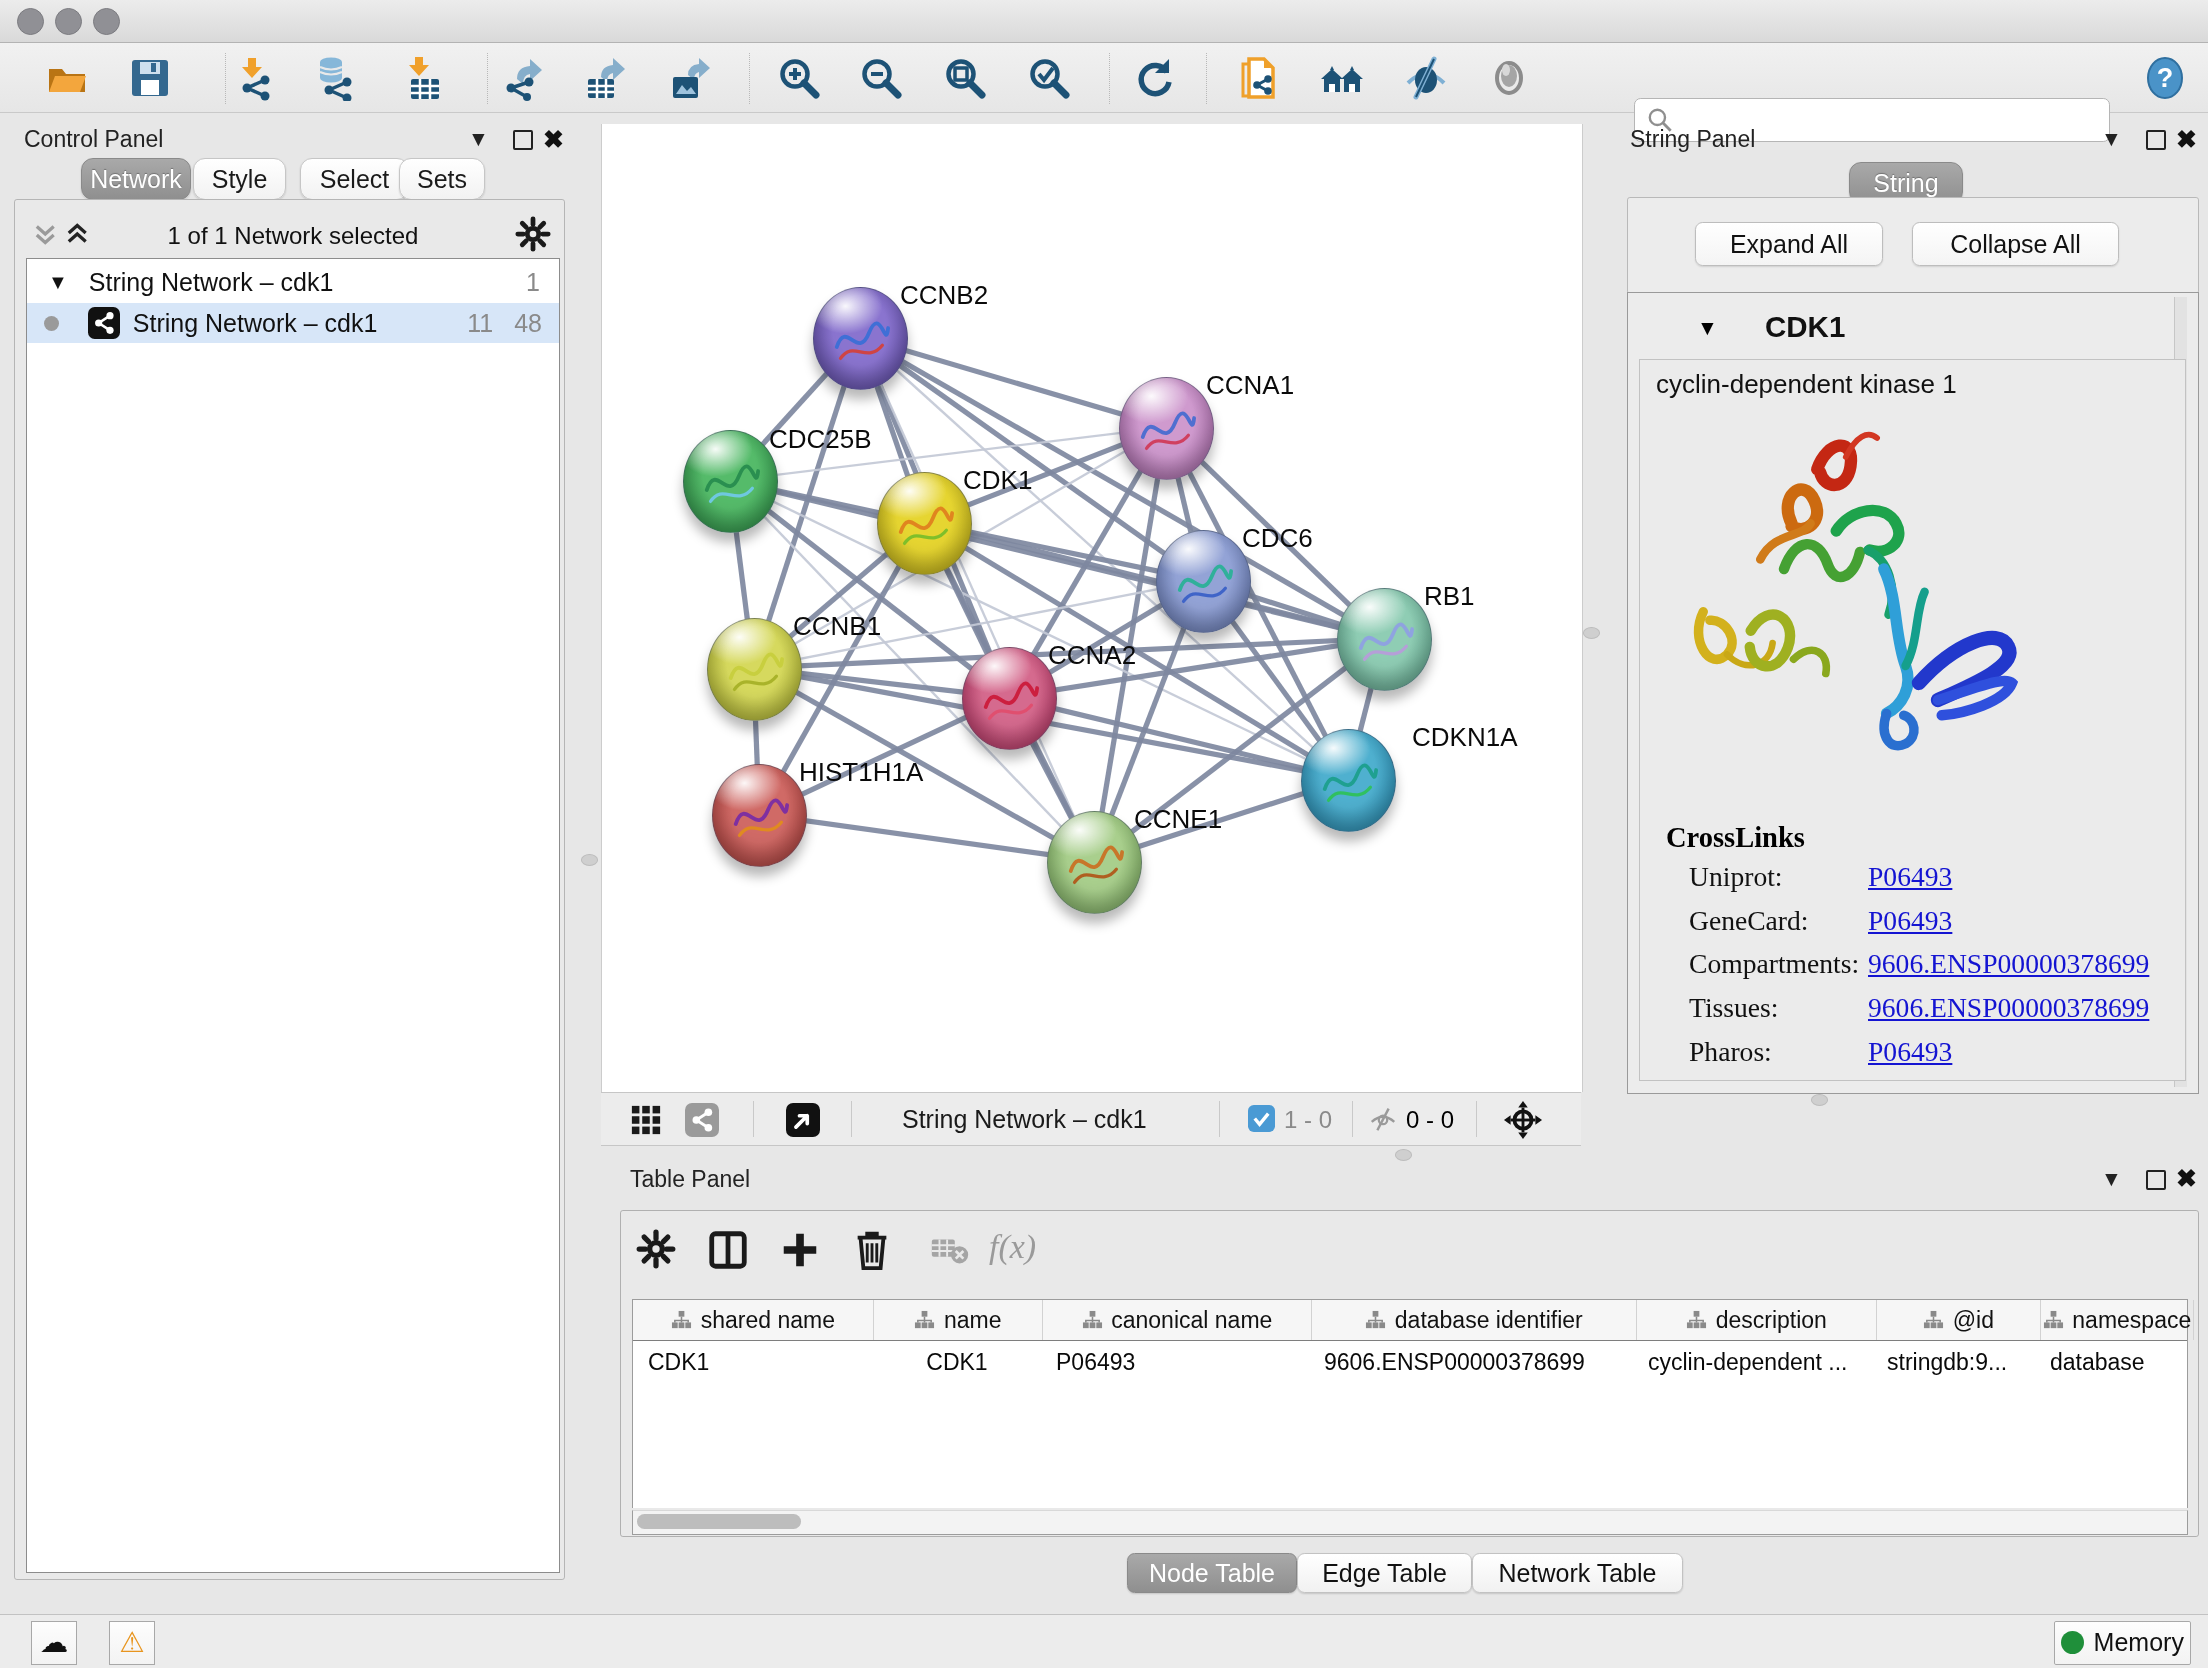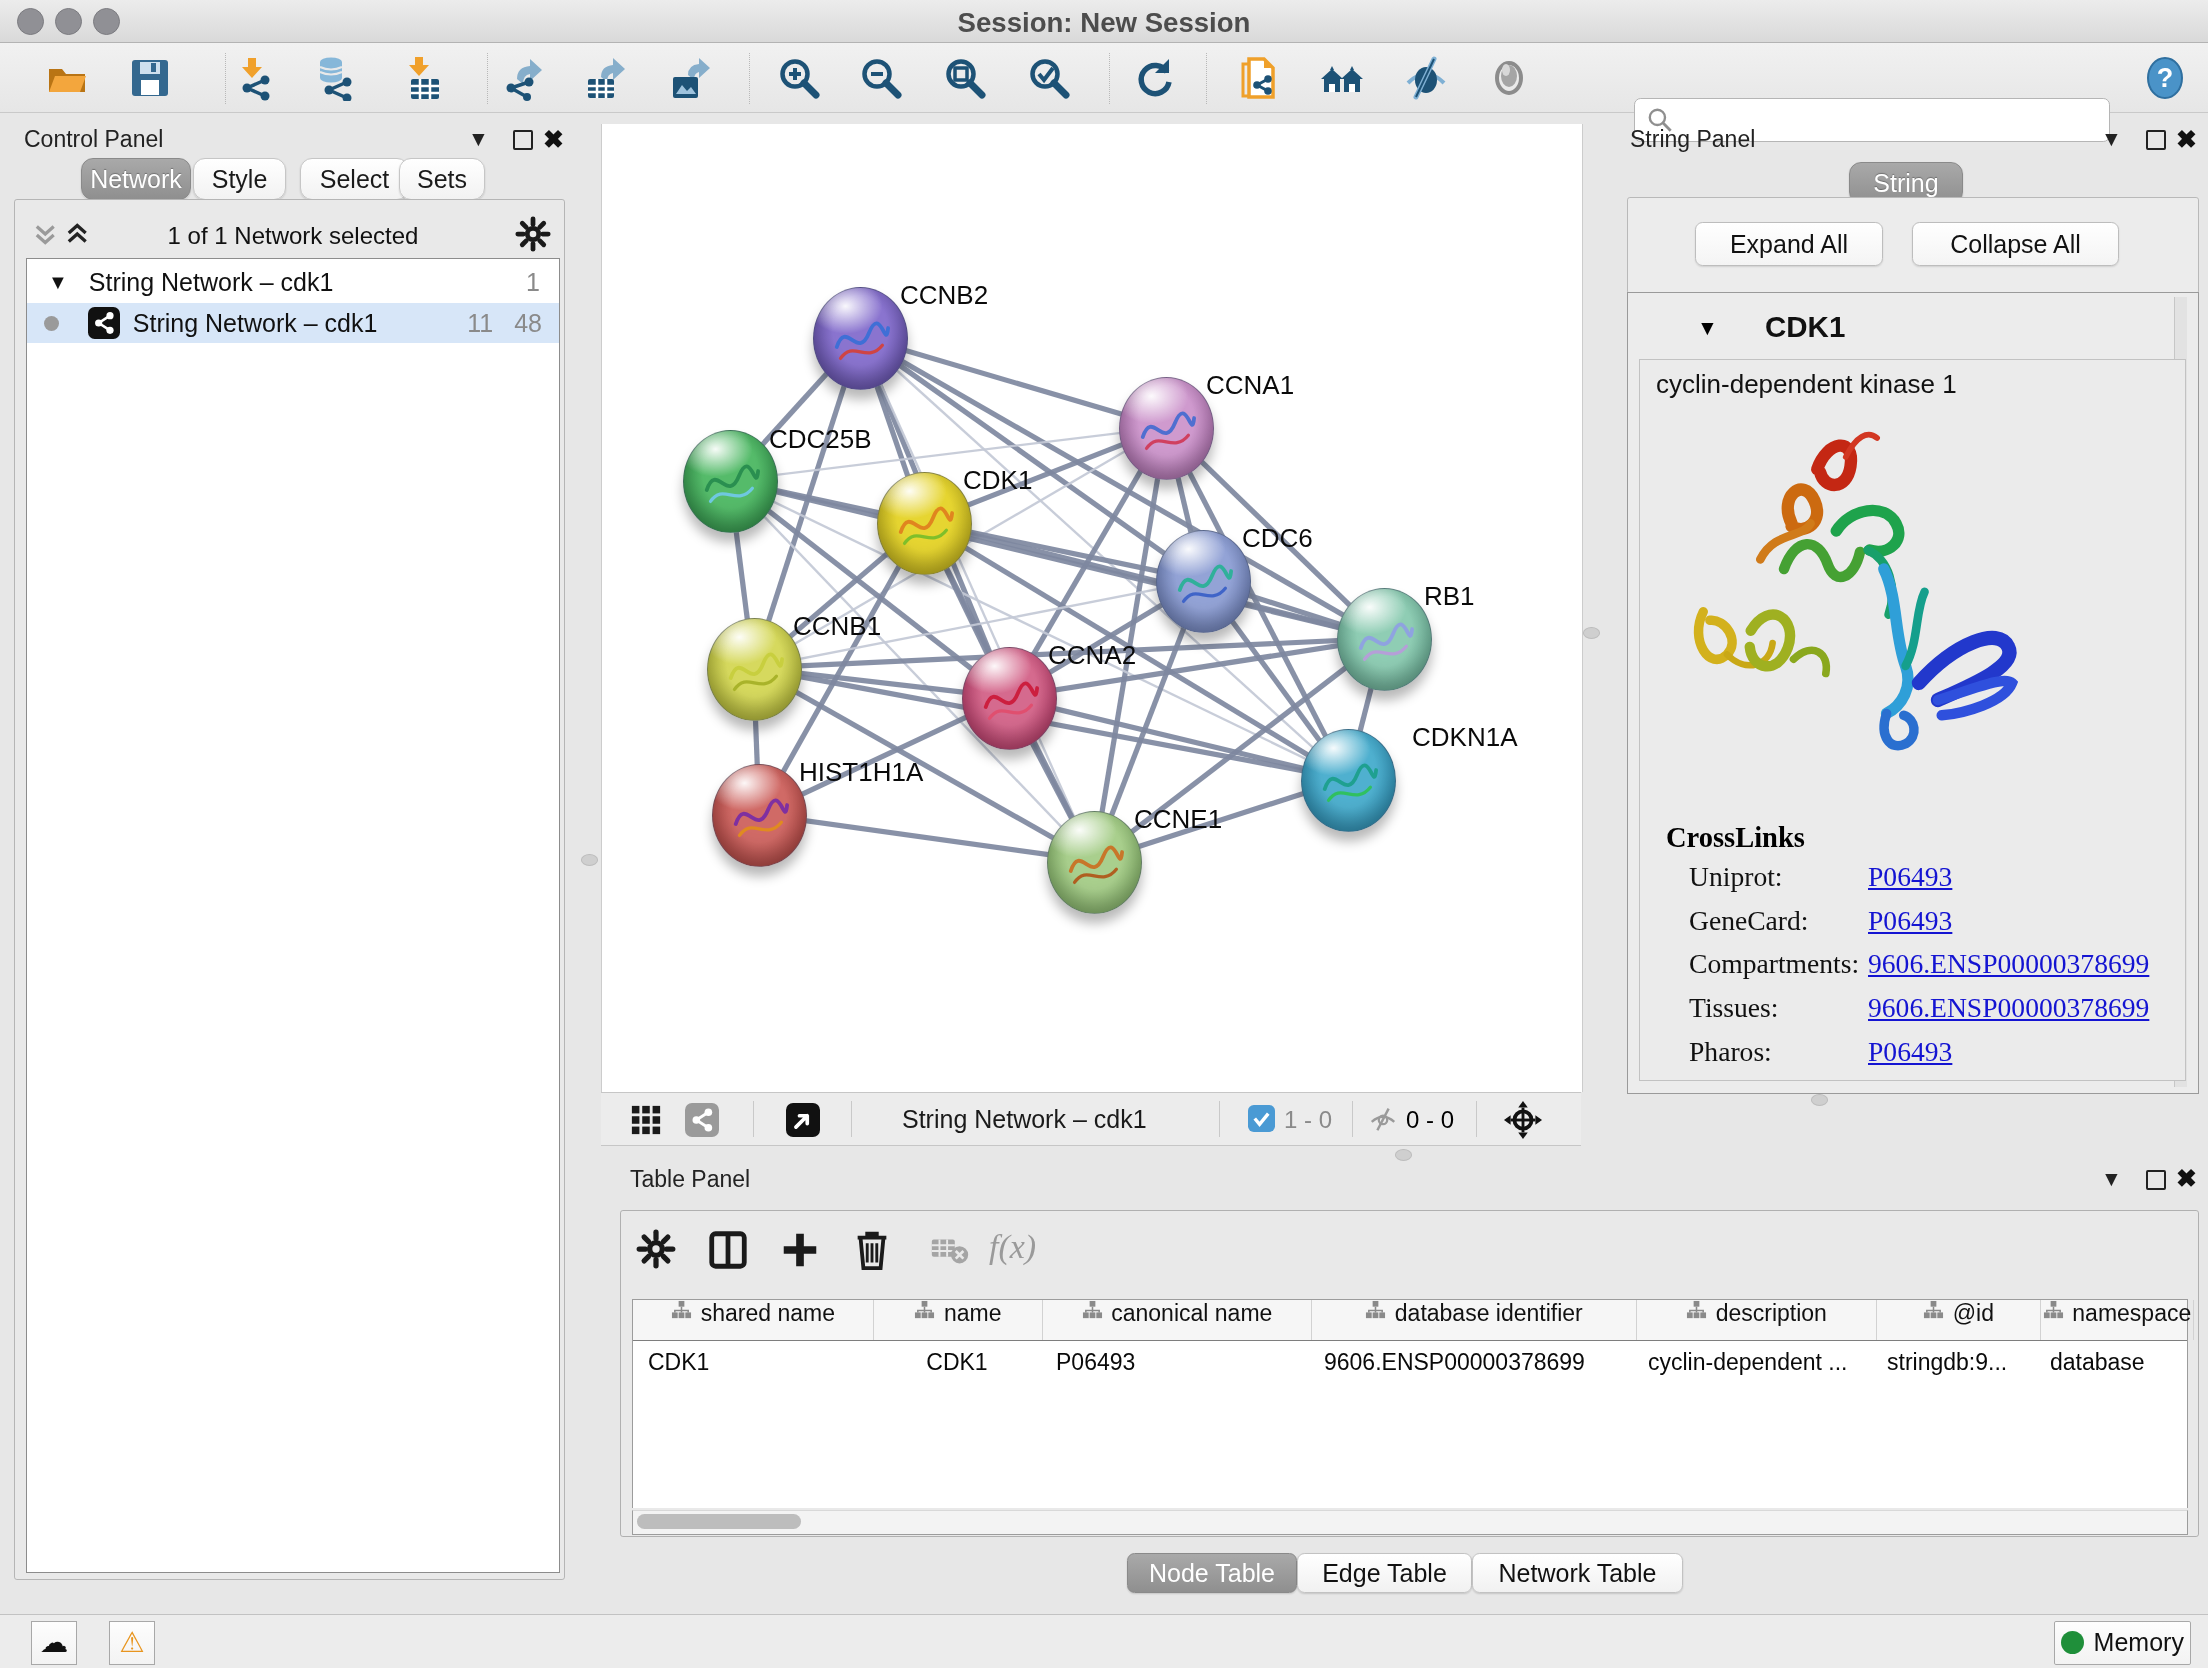--- a/index.html
+++ b/index.html
@@ -50,21 +50,21 @@
   .rbox2{left:1627px;top:292px;width:570px;height:800px;background:#ececec;border:1px solid #9a9a9a;}
   .rinner{left:1639px;top:359px;width:545px;height:720px;background:#ebebeb;border:1px solid #c2c2c2;}
   .xl-row{position:absolute;font-family:"Liberation Serif","DejaVu Serif",serif;font-size:27.6px;color:#111;}
   .xl-link{color:#1414d2;text-decoration:underline;font-family:"Liberation Serif","DejaVu Serif",serif;font-size:27.6px;}
   .rscroll{left:2174px;top:297px;width:12.4px;height:790px;background:#e2e2e2;border-left:1px solid #c6c6c6;}
   
   .tpbox{left:620px;top:1210px;width:1577px;height:325px;background:#e9e9e9;border:1px solid #b0b0b0;border-radius:2.9px;}
   .tpicon{top:1228px;width:48px;height:48px;}
   .ntable{left:632px;top:1299px;width:1554px;height:208px;background:#fff;border:1px solid #9c9c9c;border-bottom:none;}
   .thead{display:flex;height:40px;background:#f6f6f6;border-bottom:1.9px solid #7e7e7e;}
-  .th{display:flex;align-items:flex-start;justify-content:center;font-size:23px;color:#111;border-right:1px solid #d2d2d2;overflow:hidden;white-space:nowrap;}
+  .th{display:flex;align-items:center;justify-content:center;font-size:23px;color:#111;border-right:1px solid #d2d2d2;overflow:hidden;white-space:nowrap;}
   .th svg{margin-right:8.6px;flex:none;}
   .trdata{display:flex;height:42px;}
   .td{font-size:23px;color:#0a0a0a;display:flex;align-items:center;overflow:hidden;white-space:nowrap;padding-left:15px;box-sizing:border-box;}
   .hscroll{left:632px;top:1510px;width:1554px;height:23px;background:#f3f3f3;border:1px solid #9c9c9c;border-top:1px solid #d8d8d8;}
   .hthumb{left:3.8px;top:2.9px;width:164px;height:15px;border-radius:7.6px;background:#bdbdbd;}
   .btab{height:38px;border:1px solid #c2c2c2;background:linear-gradient(#ffffff,#f1f1f1);color:#111;border-radius:7.6px;
     font-size:25px;display:flex;align-items:center;justify-content:center;box-shadow:0 1px 1.9px rgba(0,0,0,.15);}
   .btab.active{background:linear-gradient(#a9a9a9,#8f8f8f);color:#fff;border-color:#8a8a8a;}
   
   .statusbar{left:0;top:1614px;width:2208px;height:54px;background:#ececec;border-top:1px solid #c2c2c2;}
@@ -73,21 +73,20 @@
   .memdot{width:23px;height:23px;border-radius:50%;background:#1f8f3a;margin-right:9.5px;}
   .fx{font-family:"Liberation Serif","DejaVu Serif",serif;font-style:italic;color:#9a9a9a;font-size:34px;}
 </style>
 </head>
 <body>
 
 <div class="abs titlebar">
   <div class="abs tl" style="left:17px"></div>
   <div class="abs tl" style="left:55px"></div>
   <div class="abs tl" style="left:93px"></div>
-  <div class="abs wtitle">Session: New Session</div>
 </div>
 
 <div class="abs toolbar">
   <span class="abs tbtn" style="left:44px">
     <svg viewBox="0 0 46 46">
         <path d="M5 14h13l4 5h19v18H5z" fill="#b97414"></path>
         <path d="M5 37l6-16h31l-6 16z" fill="#f3a63d"></path>
       </svg></span>
   <span class="abs tbtn" style="left:127px">
     <svg viewBox="0 0 46 46">

